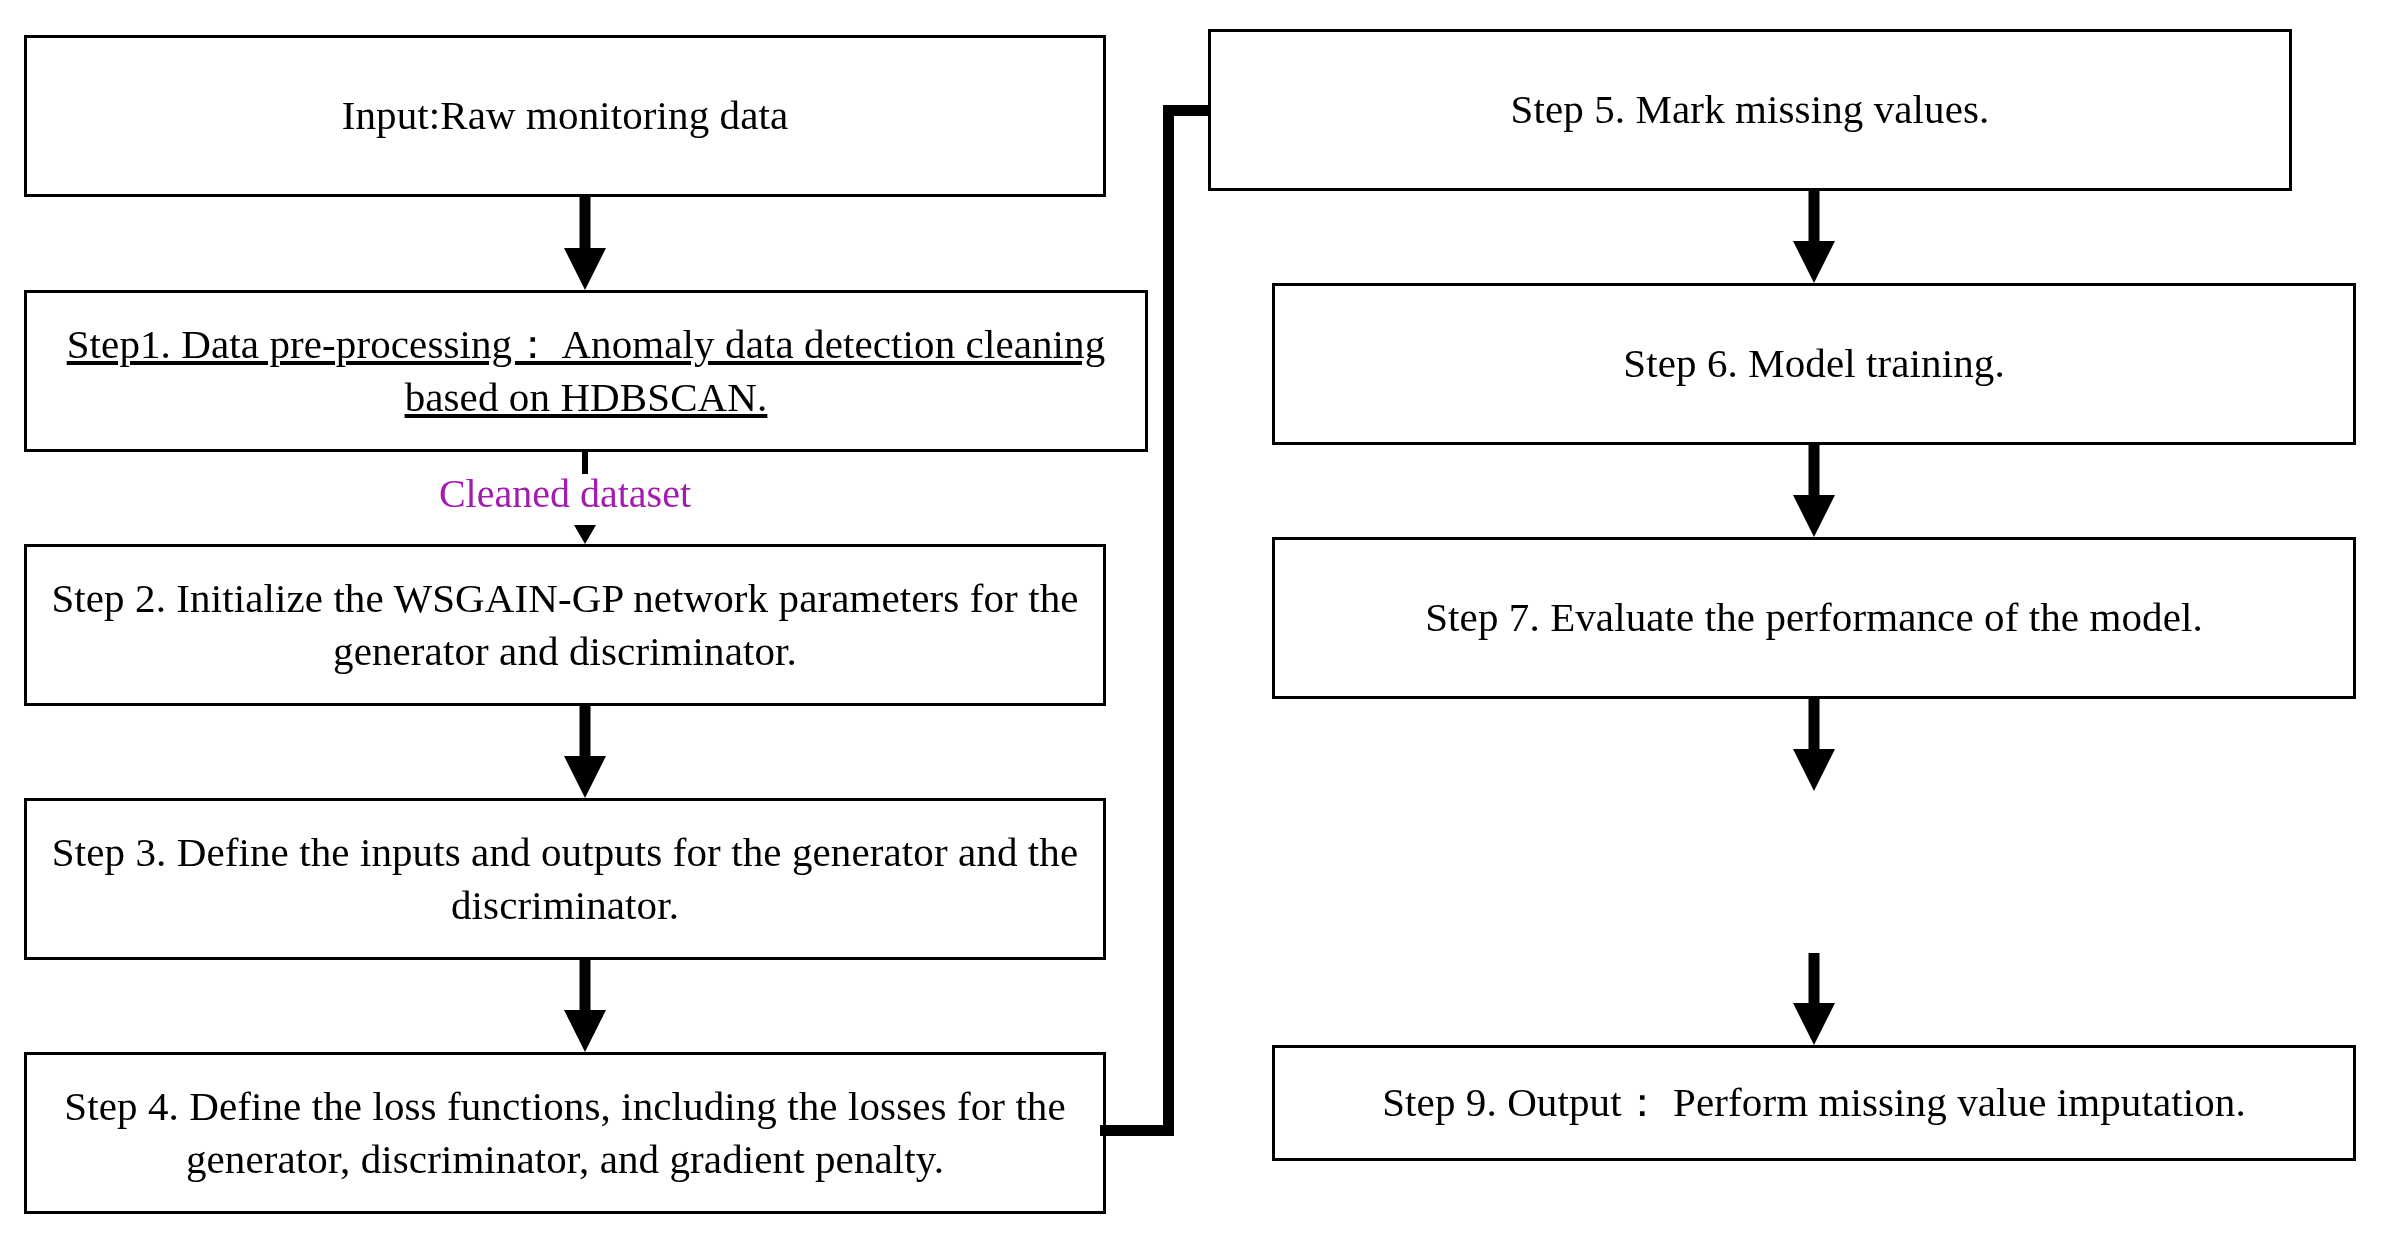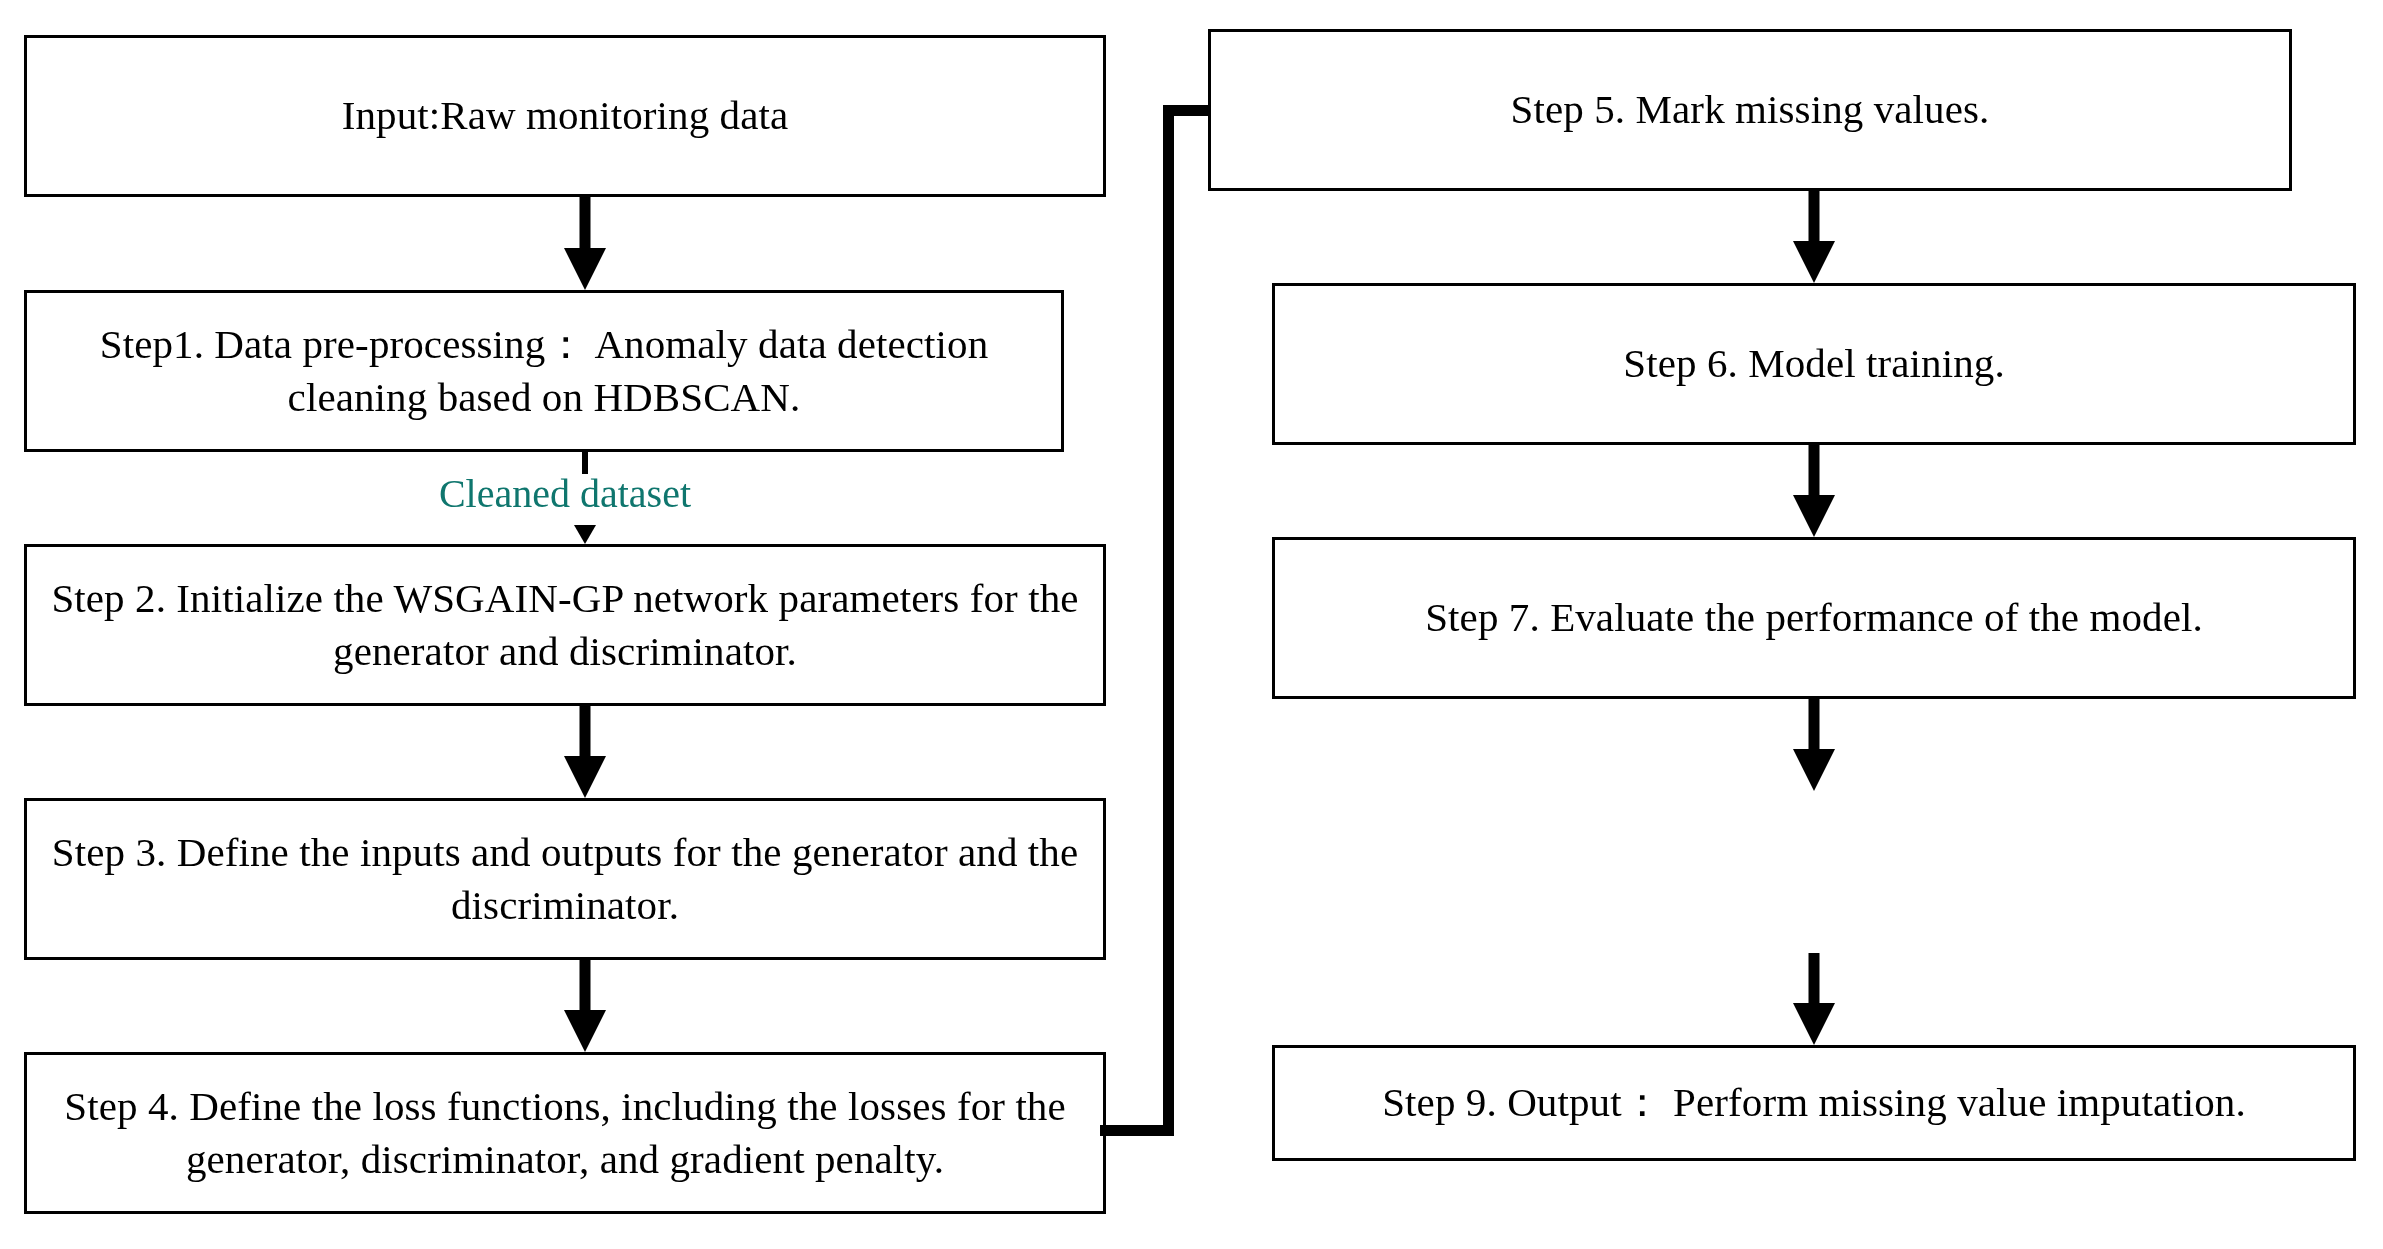--- a/index.html
+++ b/index.html
@@ -75,21 +75,21 @@
     transform: translateX(-50%);
     width: 0;
     height: 0;
     border-left: 11px solid transparent;
     border-right: 11px solid transparent;
     border-top: 19px solid #000000;
   }
   .edge-note {
     position: absolute;
     font-size: 40px;
-    color: #0f766e;
+    color: #a21caf;
     white-space: nowrap;
     text-align: center;
   }
   
   .conn {
     position: absolute;
     background: #000000;
   }
   .conn-head-r {
     position: absolute;
@@ -107,21 +107,21 @@
 
   <div class="node" style="left:24px; top:35px; width:1082px; height:162px;">
     <span class="label">Input:Raw monitoring data</span>
   </div>
 
   <div class="arrow-v" style="left:560px; top:197px; width:50px; height:93px;">
     <div class="shaft" style="height:51px;"></div>
     <div class="head"></div>
   </div>
 
-  <div class="node" style="left:24px; top:290px; width:1040px; height:162px;">
+  <div class="node" style="left:24px; top:290px; width:1124px; height:162px;text-decoration:underline;">
     <span class="label">Step1. Data pre-processing： Anomaly data detection cleaning based on HDBSCAN.</span>
   </div>
 
   <div class="arrow-thin" style="left:560px; top:452px; width:50px; height:92px;">
     <div class="seg" style="top:0; height:22px;"></div>
     <div class="head-sm"></div>
   </div>
   <div class="edge-note" style="left:24px; top:470px; width:1082px;">Cleaned dataset</div>
 
   <div class="node" style="left:24px; top:544px; width:1082px; height:162px;">

